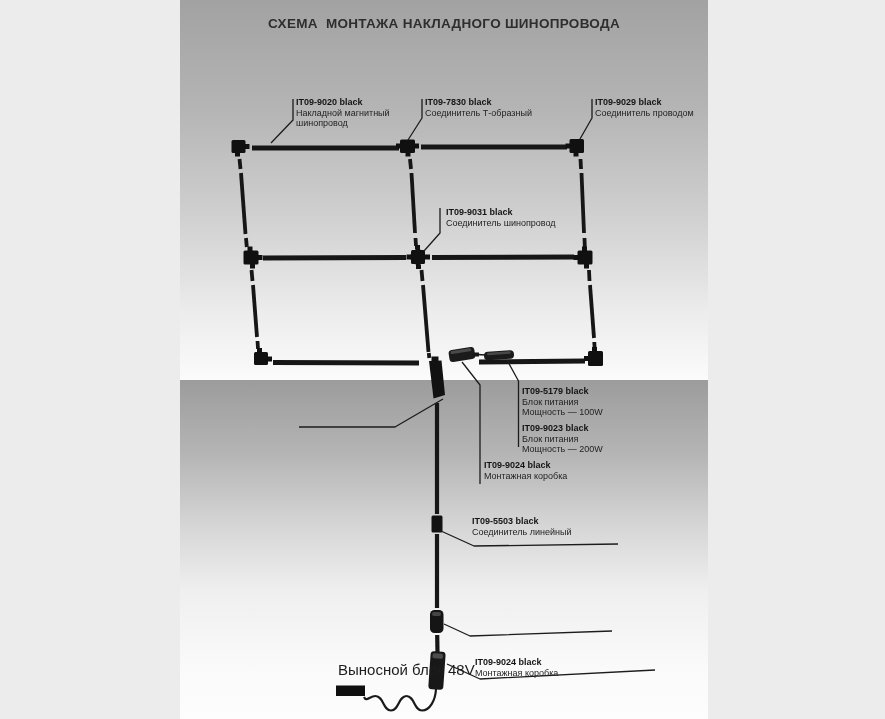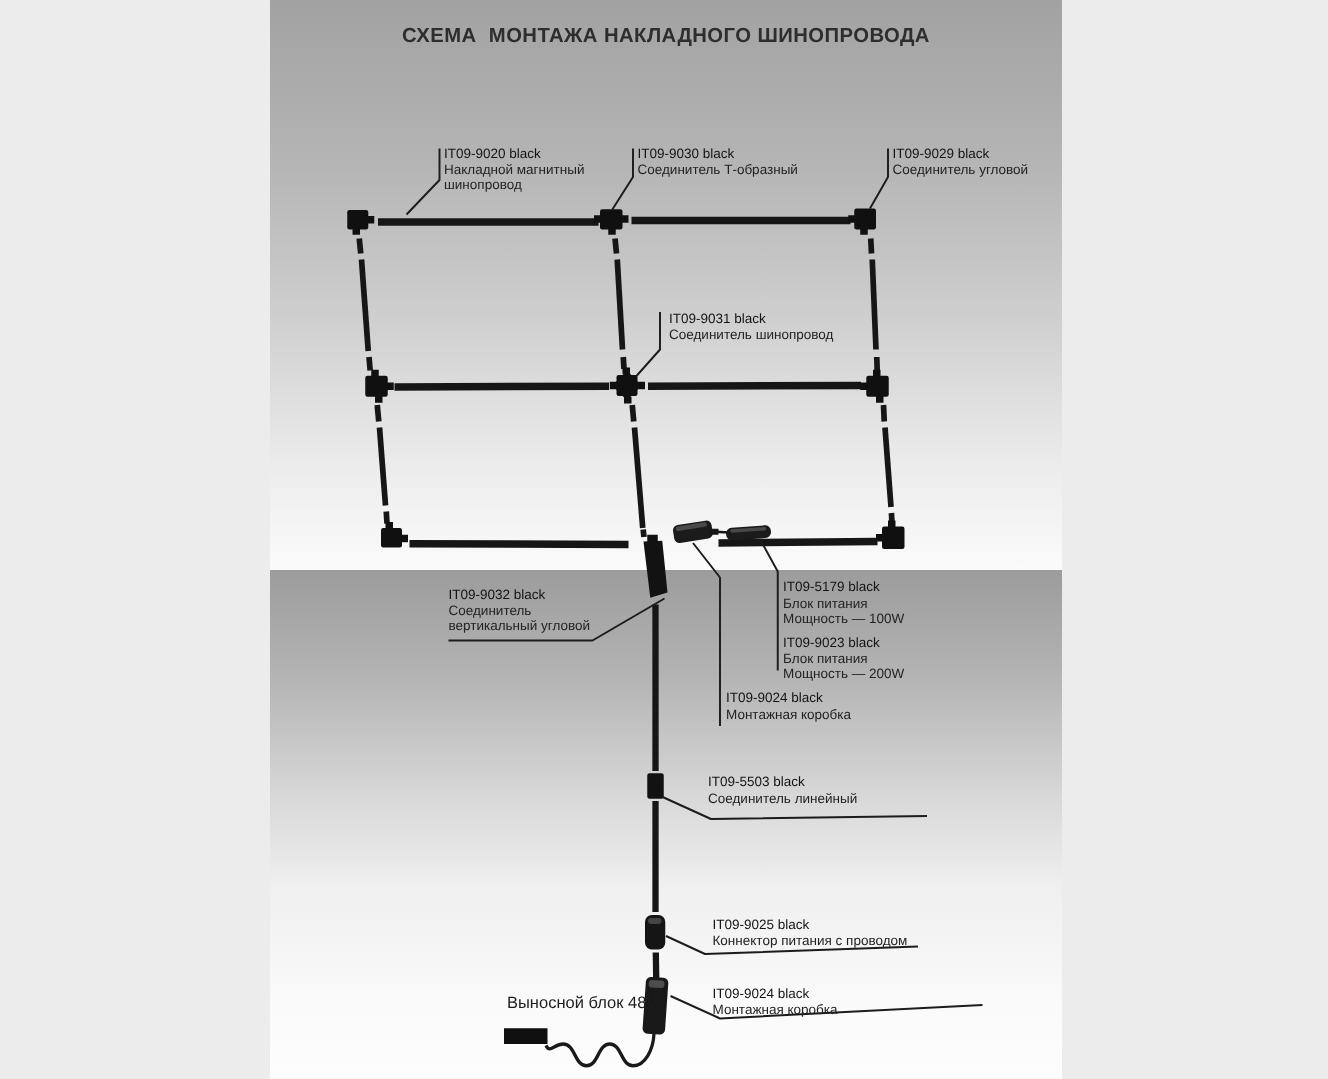--- a/index.html
+++ b/index.html
@@ -20,23 +20,23 @@
     background:linear-gradient(180deg,#9c9c9c 0%,#b5b5b5 22%,#d7d7d7 44%,#efefef 62%,#fafafa 85%,#fdfdfd 100%);
   }
   svg.diagram{position:absolute;left:0;top:0;}
   .title{
     position:absolute;left:180px;top:14px;width:528px;
     text-align:center;color:#2e2e2e;font-weight:bold;
     font-size:13.5px;line-height:19px;letter-spacing:.3px;
     white-space:pre-wrap;
   }
   .lbl{position:absolute;color:#1d1d1d;font-size:9px;line-height:10.5px;}
-  .lbl .part{font-weight:normal;color:#141414;}
+  .lbl .part{font-weight:bold;color:#141414;}
   .lbl .desc{white-space:pre-line;color:#232323;}
-  .plain-lbl{position:absolute;color:#1d1d1d;font-size:11px;line-height:11px;}
+  .plain-lbl{position:absolute;color:#1d1d1d;font-size:15px;line-height:11px;}
 </style>
 </head>
 <body>
 
 <div class="page">
 
   <div class="canvas canvas-top"></div>
   <div class="canvas canvas-bottom"></div>
 
   <div class="title"><span>СХЕМА  МОНТАЖА НАКЛАДНОГО ШИНОПРОВОДА</span><br>
@@ -178,39 +178,34 @@
     </g>
   </svg>
 
   <div class="lbl" style="left:296px;top:97px">
     <div class="part">IT09-9020 black</div>
     <div class="desc">Накладной магнитный
 шинопровод</div>
   </div>
 
   <div class="lbl" style="left:425px;top:97px">
-    <div class="part">IT09-9030 black</div>
+    <div class="part">IT09-7830 black</div>
     <div class="desc">Соединитель Т-образный</div>
   </div>
 
   <div class="lbl" style="left:595px;top:97px">
     <div class="part">IT09-9029 black</div>
-    <div class="desc">Соединитель угловой</div>
+    <div class="desc">Соединитель проводом</div>
   </div>
 
   <div class="lbl" style="left:446px;top:207px">
     <div class="part">IT09-9031 black</div>
     <div class="desc">Соединитель шинопровод</div>
   </div>
 
-  <div class="lbl" style="left:299px;top:391px">
-    <div class="part">IT09-9032 black</div>
-    <div class="desc">Соединитель
-вертикальный угловой</div>
-  </div>
 
   <div class="lbl" style="left:522px;top:386px">
     <div class="part">IT09-5179 black</div>
     <div class="desc">Блок питания
 Мощность — 100W</div>
   </div>
 
   <div class="lbl" style="left:522px;top:423px">
     <div class="part">IT09-9023 black</div>
     <div class="desc">Блок питания
@@ -220,24 +215,20 @@
   <div class="lbl" style="left:484px;top:460px">
     <div class="part">IT09-9024 black</div>
     <div class="desc">Монтажная коробка</div>
   </div>
 
   <div class="lbl" style="left:472px;top:516px">
     <div class="part">IT09-5503 black</div>
     <div class="desc">Соединитель линейный</div>
   </div>
 
-  <div class="lbl" style="left:475px;top:611px">
-    <div class="part">IT09-9025 black</div>
-    <div class="desc">Коннектор питания с проводом</div>
-  </div>
 
   <div class="lbl" style="left:475px;top:657px">
     <div class="part">IT09-9024 black</div>
     <div class="desc">Монтажная коробка</div>
   </div>
 
   <div class="plain-lbl" style="left:338px;top:664px">Выносной блок 48V</div>
 
 </div>
 

